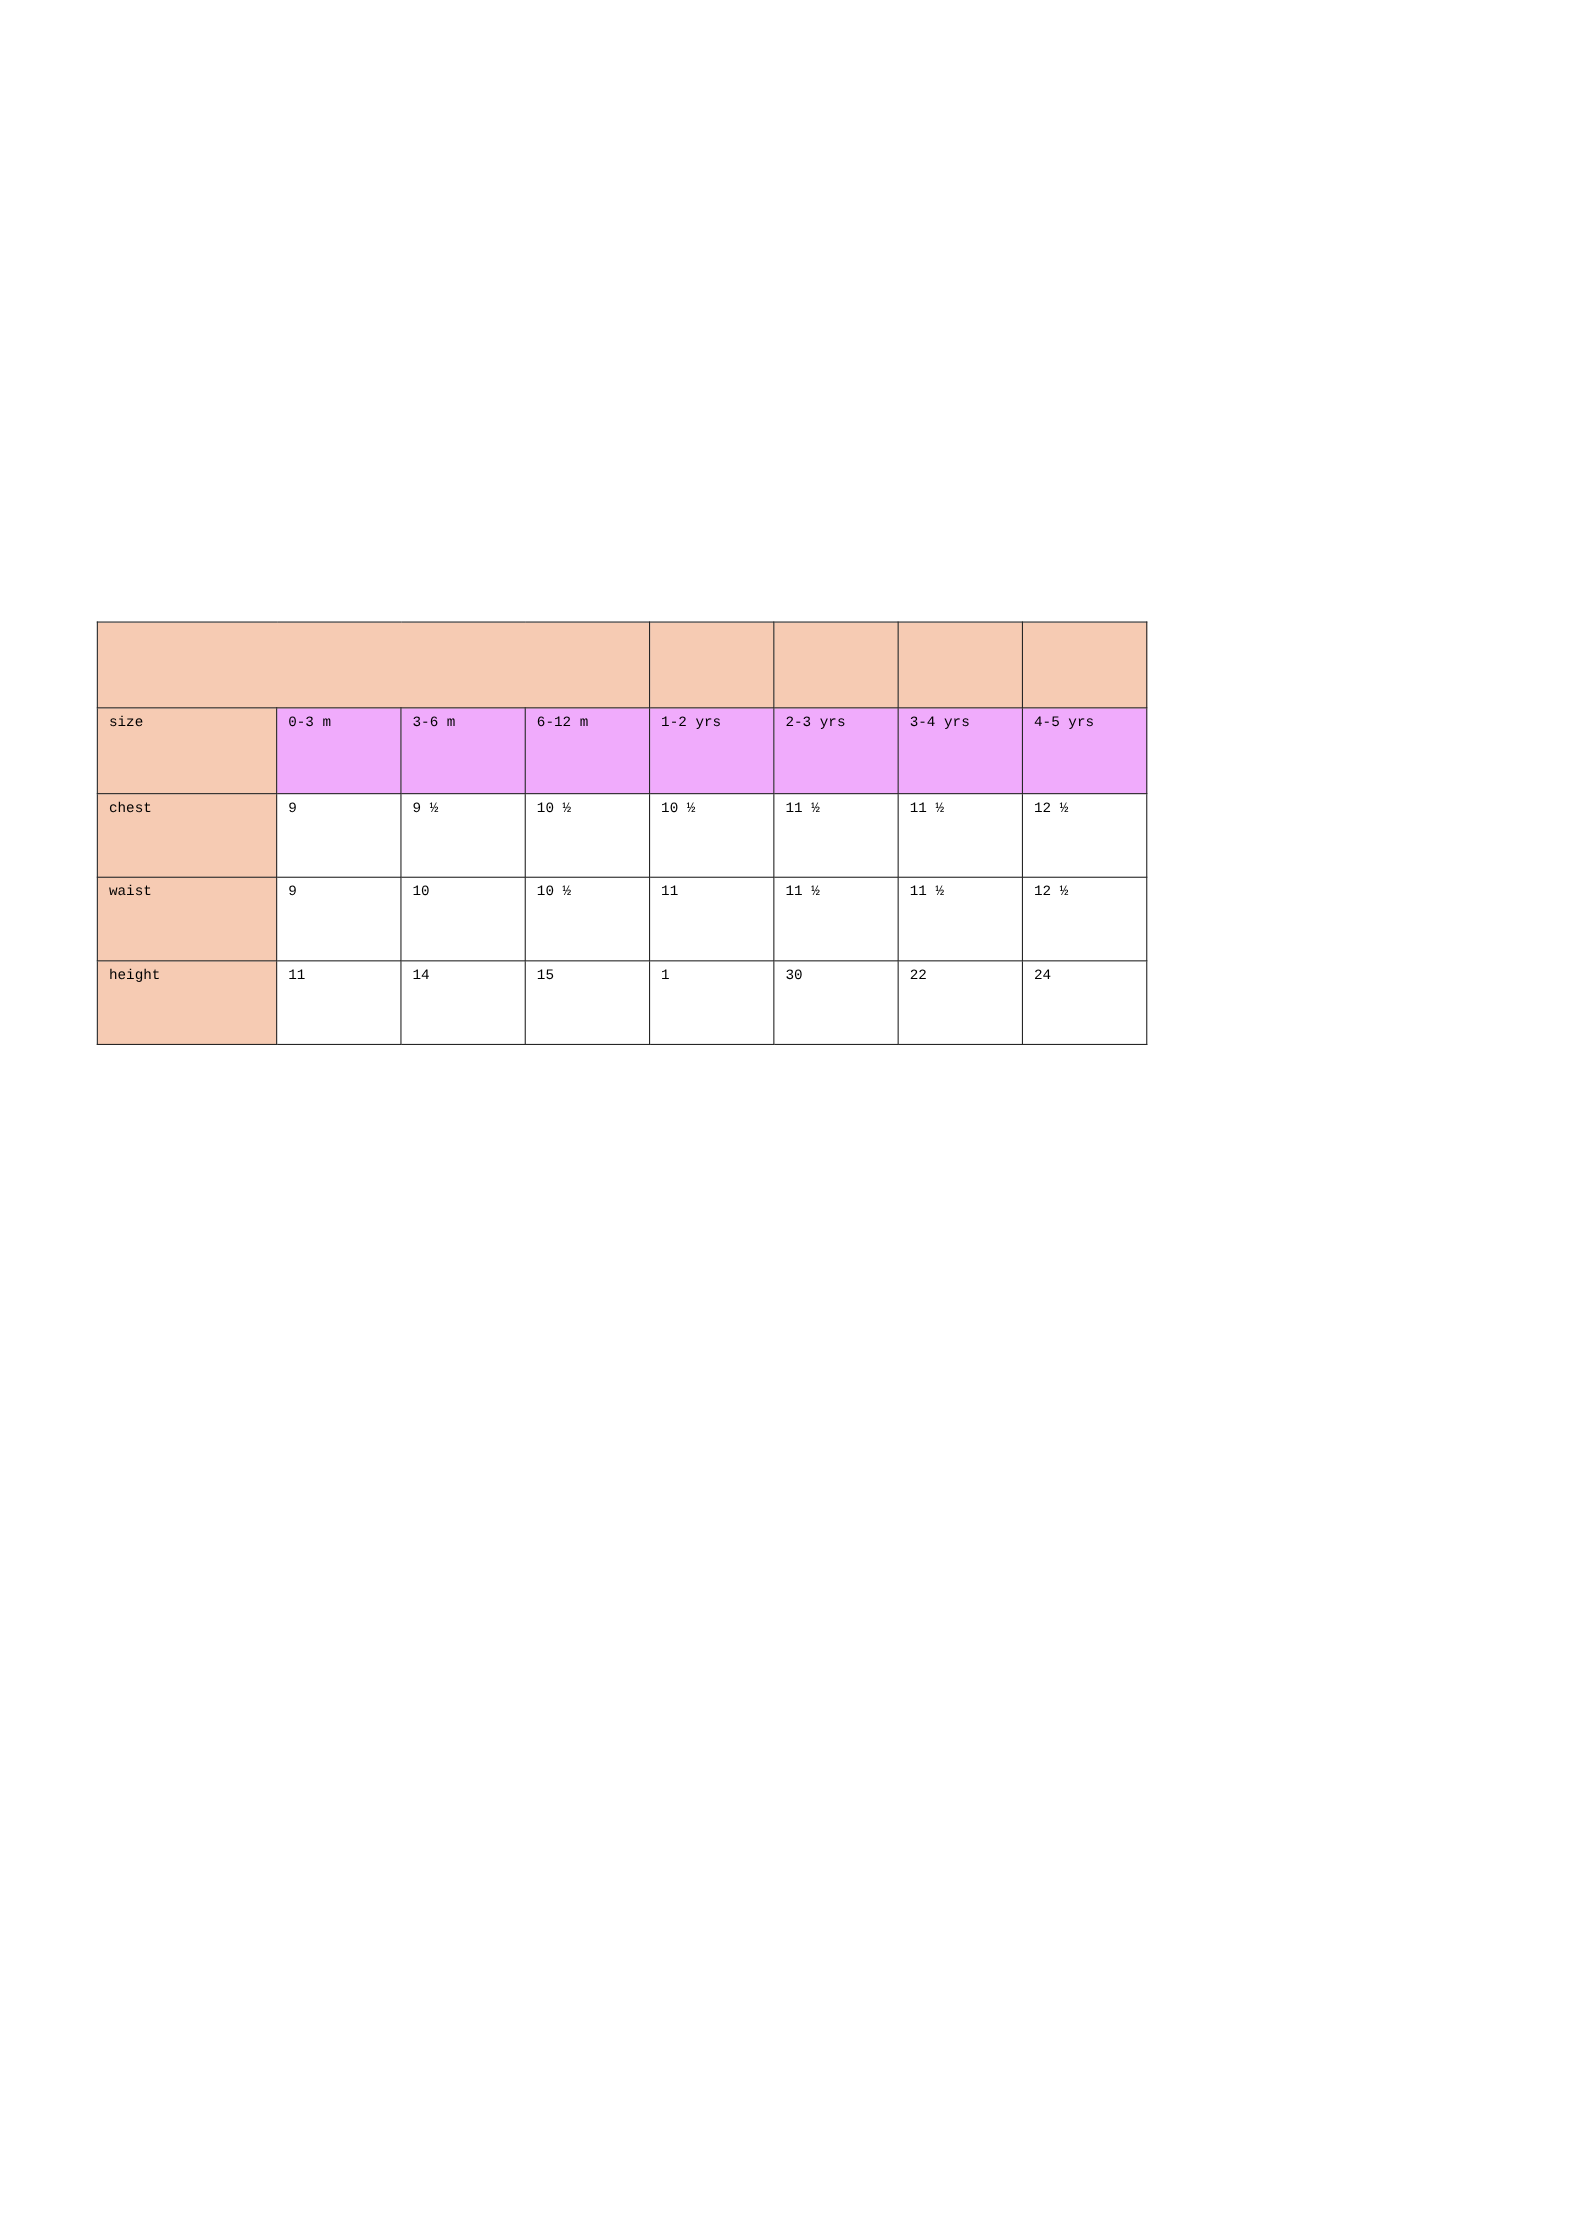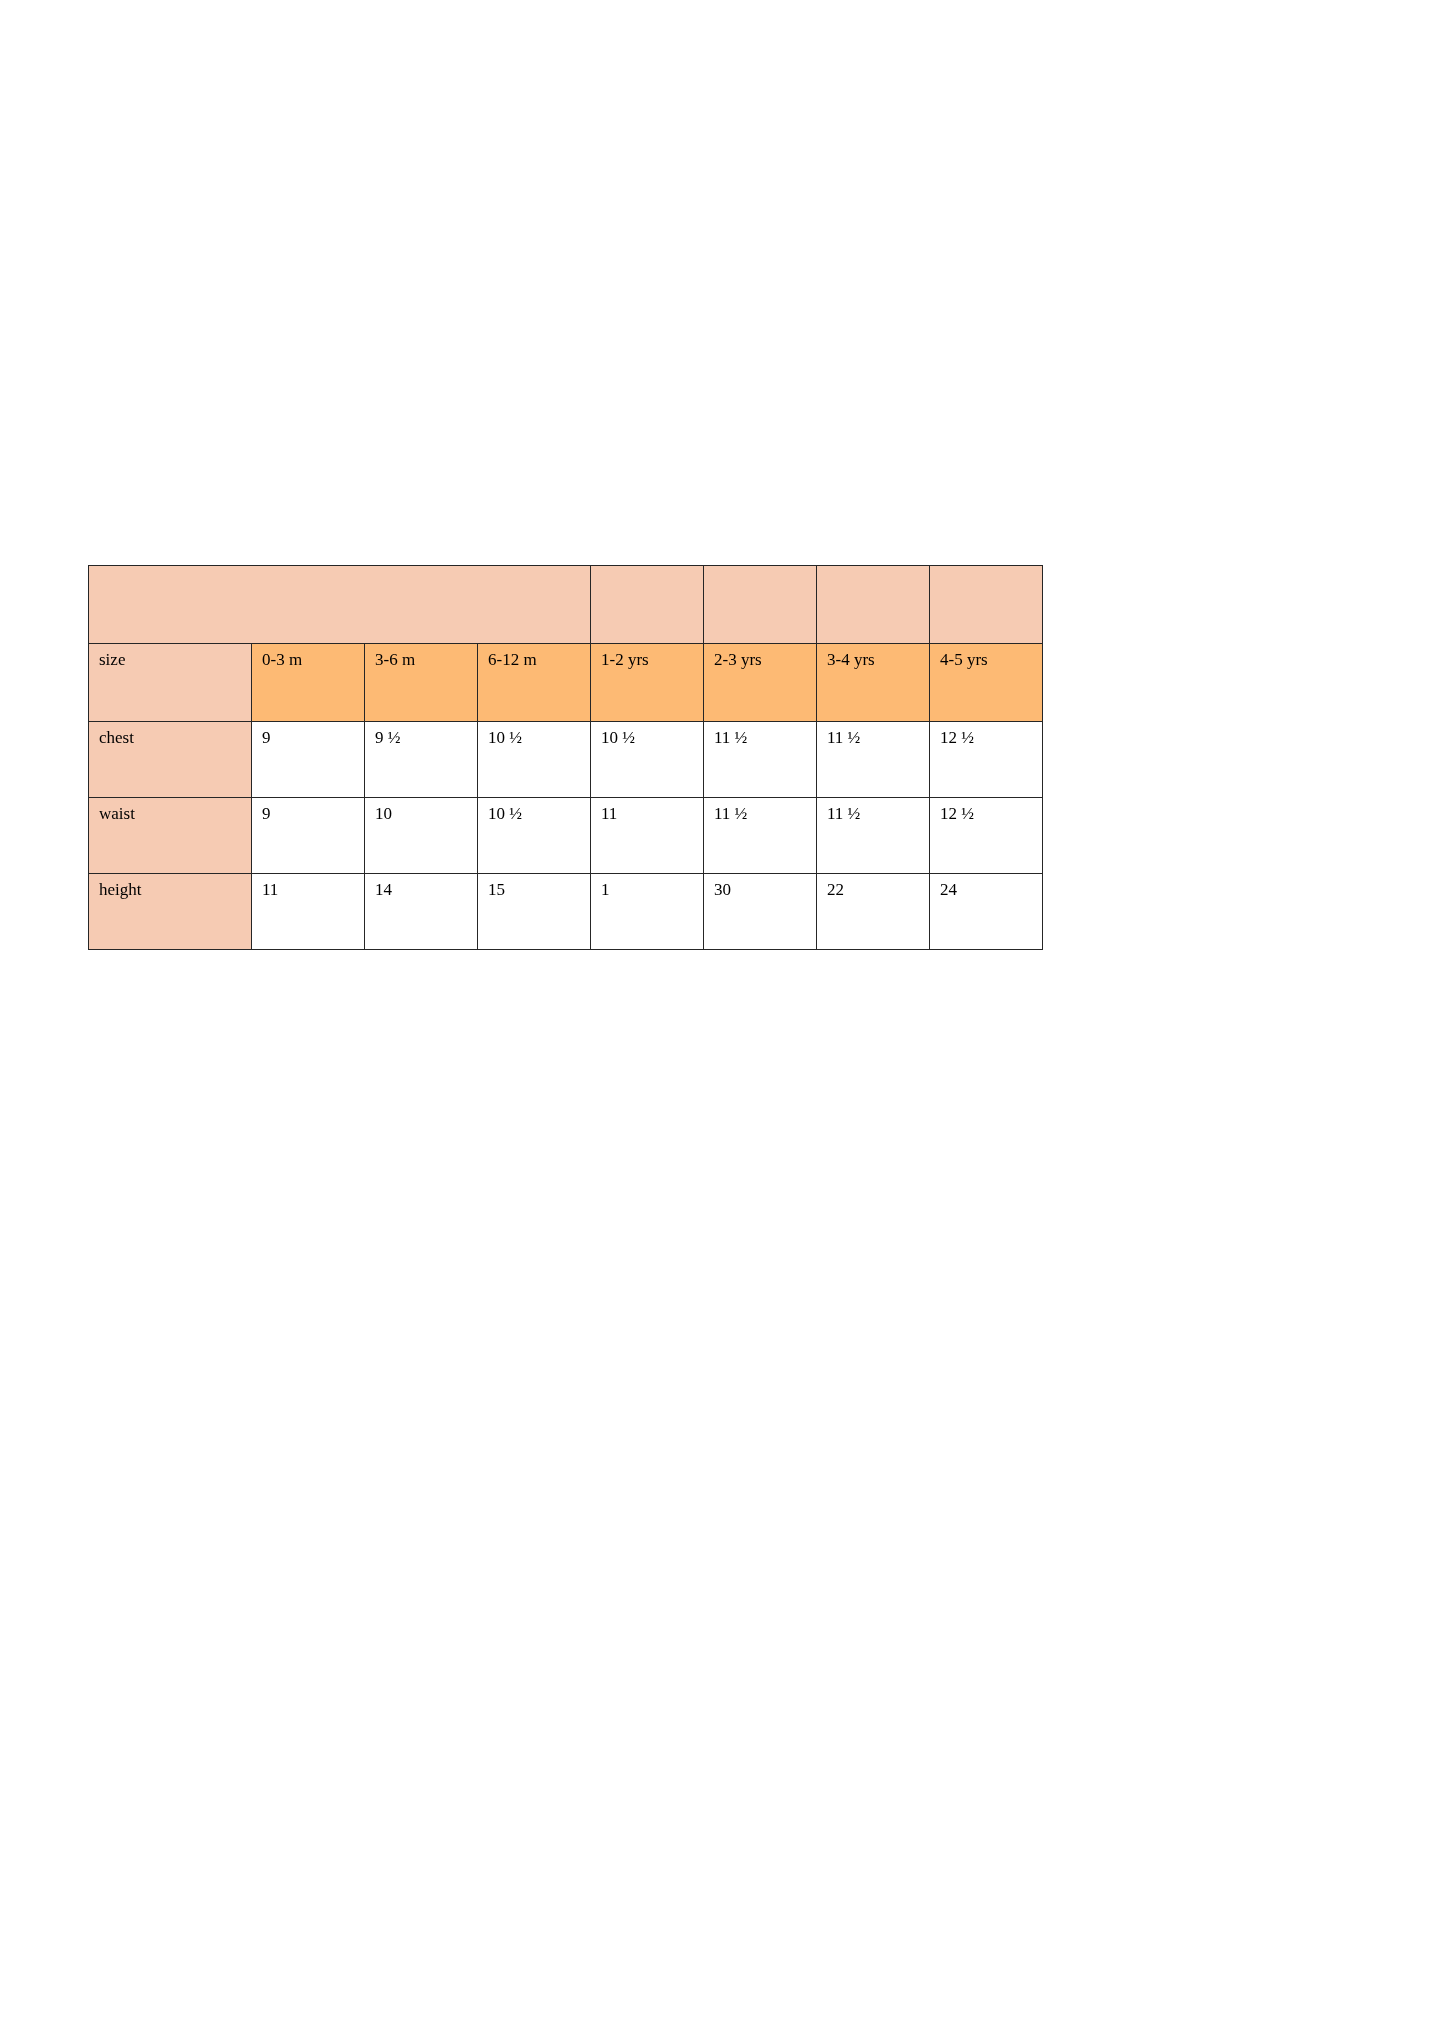--- a/index.html
+++ b/index.html
@@ -21,33 +21,33 @@
     left:88px;
     top:565px;
     width:954px;
     border-collapse:collapse;
     table-layout:fixed;
     background:#ffffff;
   }
   .size-table td{
     border:1px solid #262626;
     padding:6px 10px 0 10px;
-    font-size:17px;
+    font-size:13px;
     line-height:1.15;
     color:#000000;
     vertical-align:top;
-    font-family:Liberation Serif, serif;
+    font-family:Liberation Mono, monospace;
     box-sizing:border-box;
   }
   
   col.c-label{width:163px;}
   col.c-data{width:113px;}
 
   .band-peach{background:#f6cbb3;}
-  .band-yellow{background:#fdba74;}
+  .band-yellow{background:#f0abfc;}
   .cell-white{background:#ffffff;}
 
   .row-top td{height:78px;}
   .row-size td{height:78px;}
   .row-data td{height:76px;}
 
   .label-size{color:#e8170f;}
   .nowrap{white-space:nowrap;}
 </style>
 </head>

